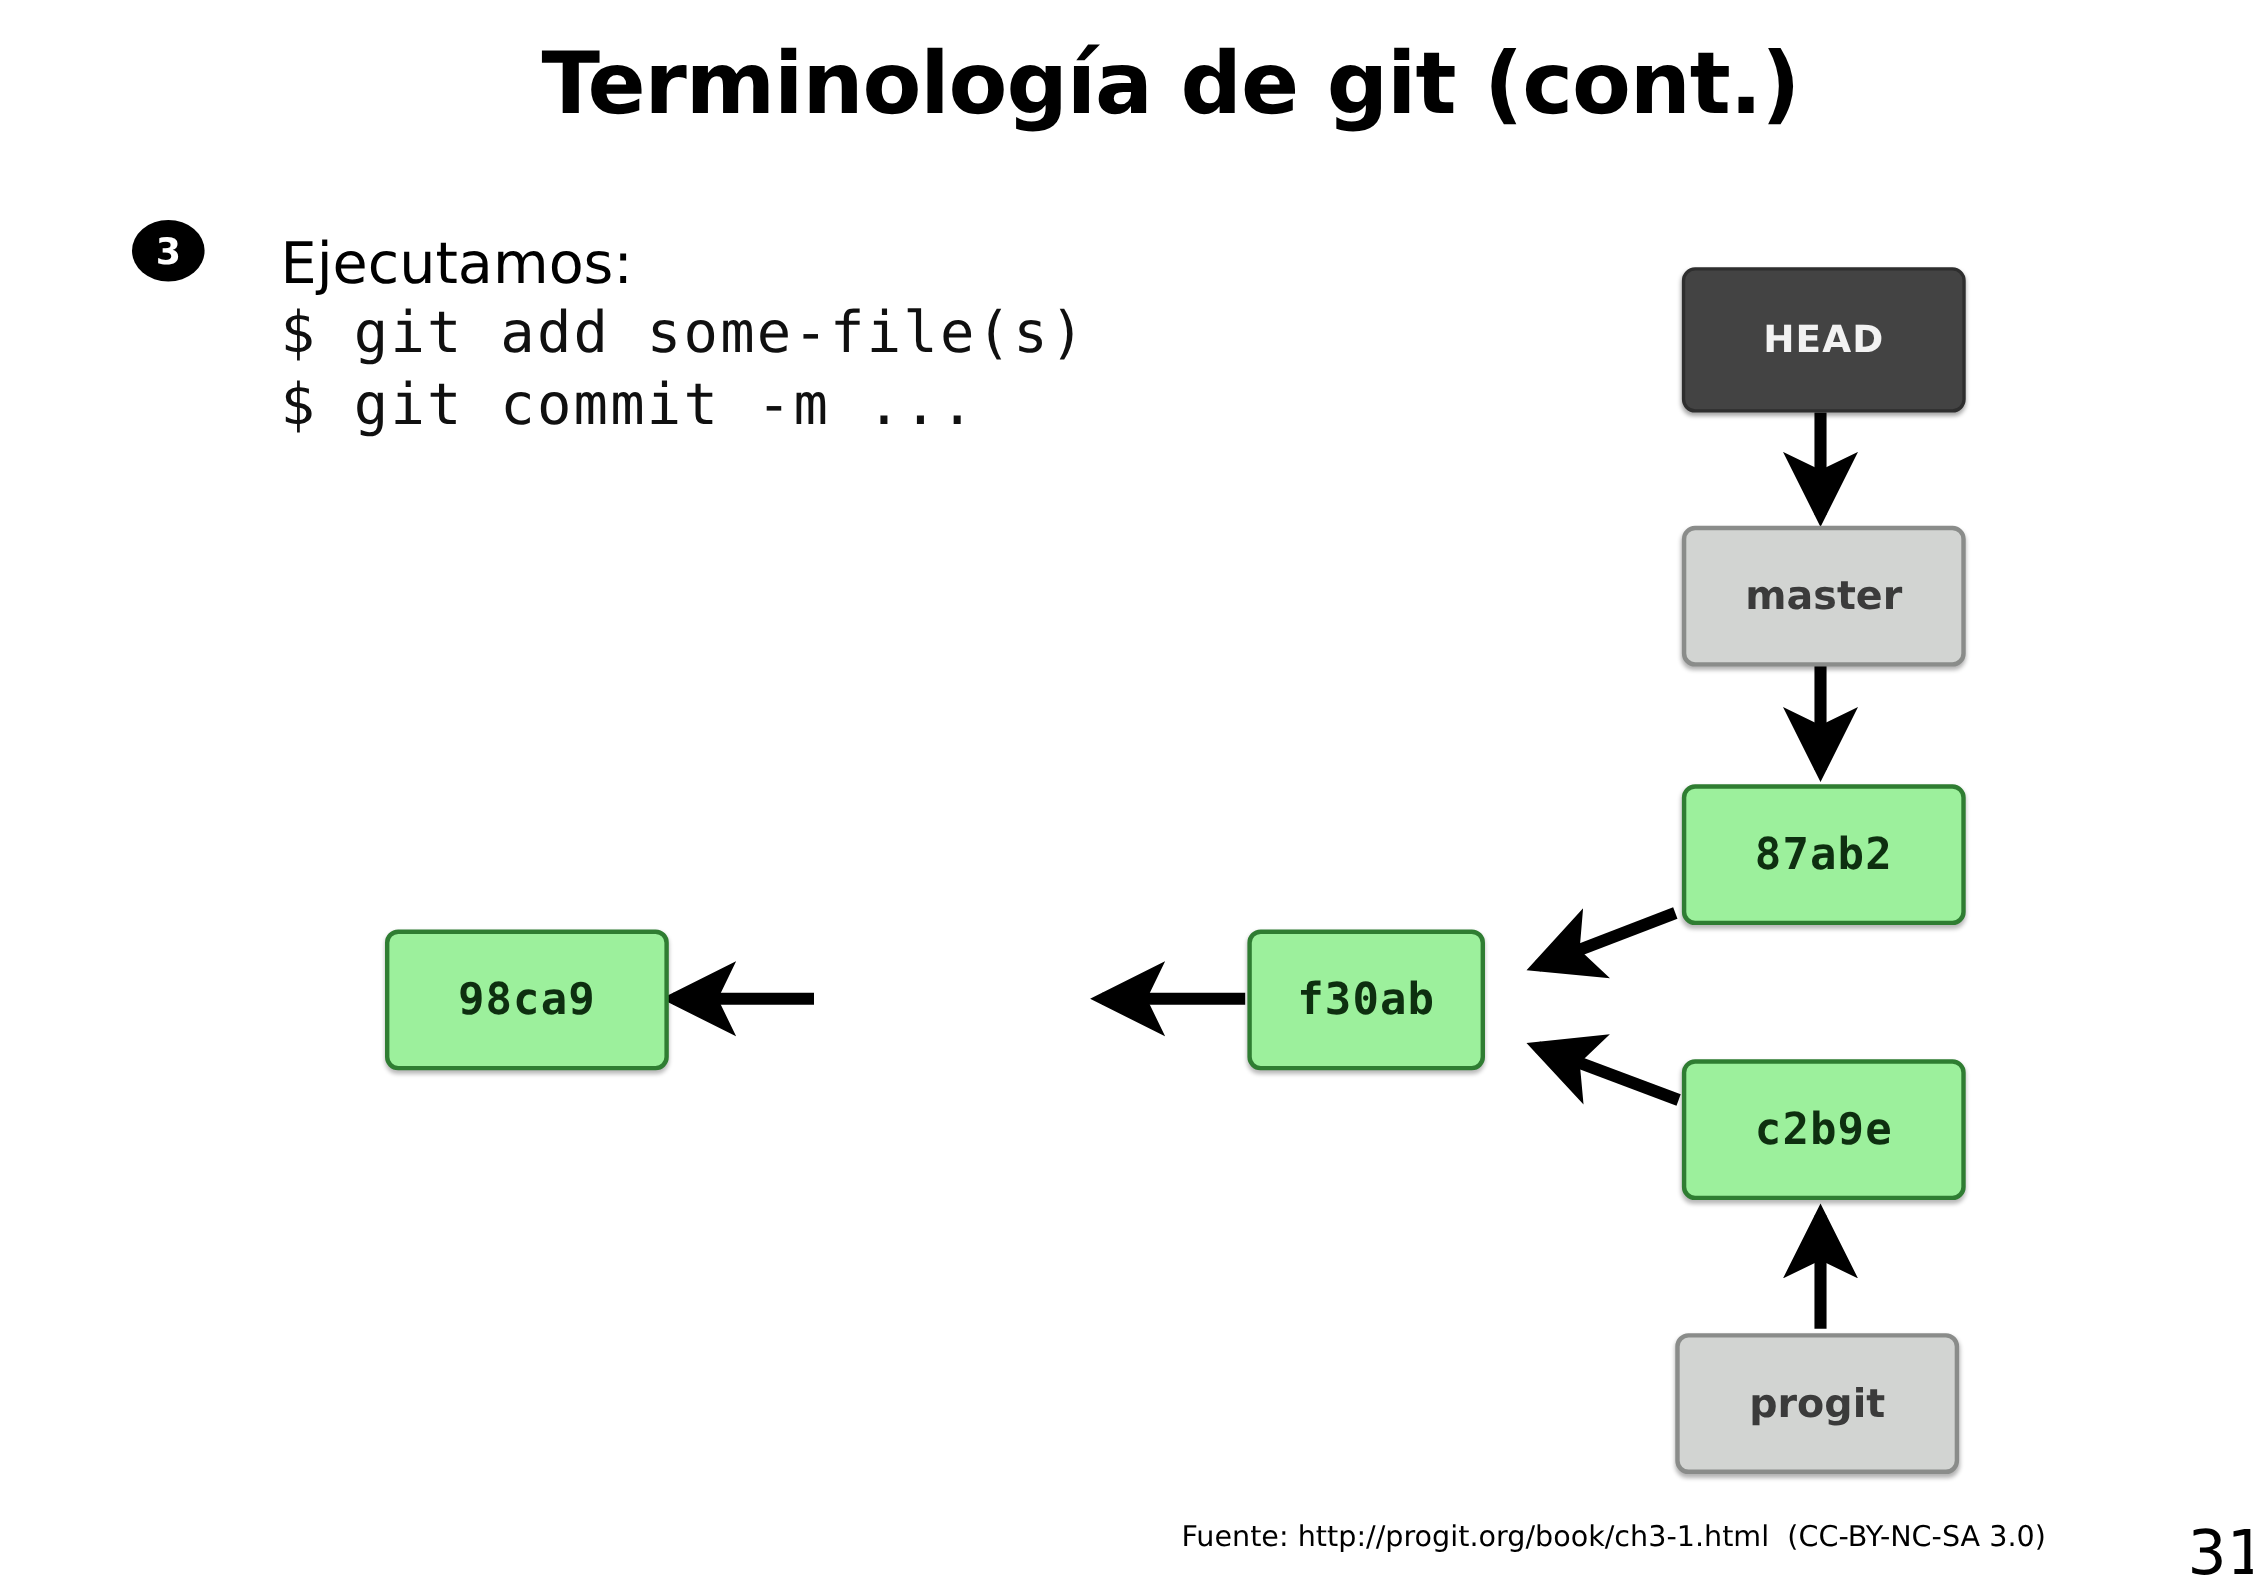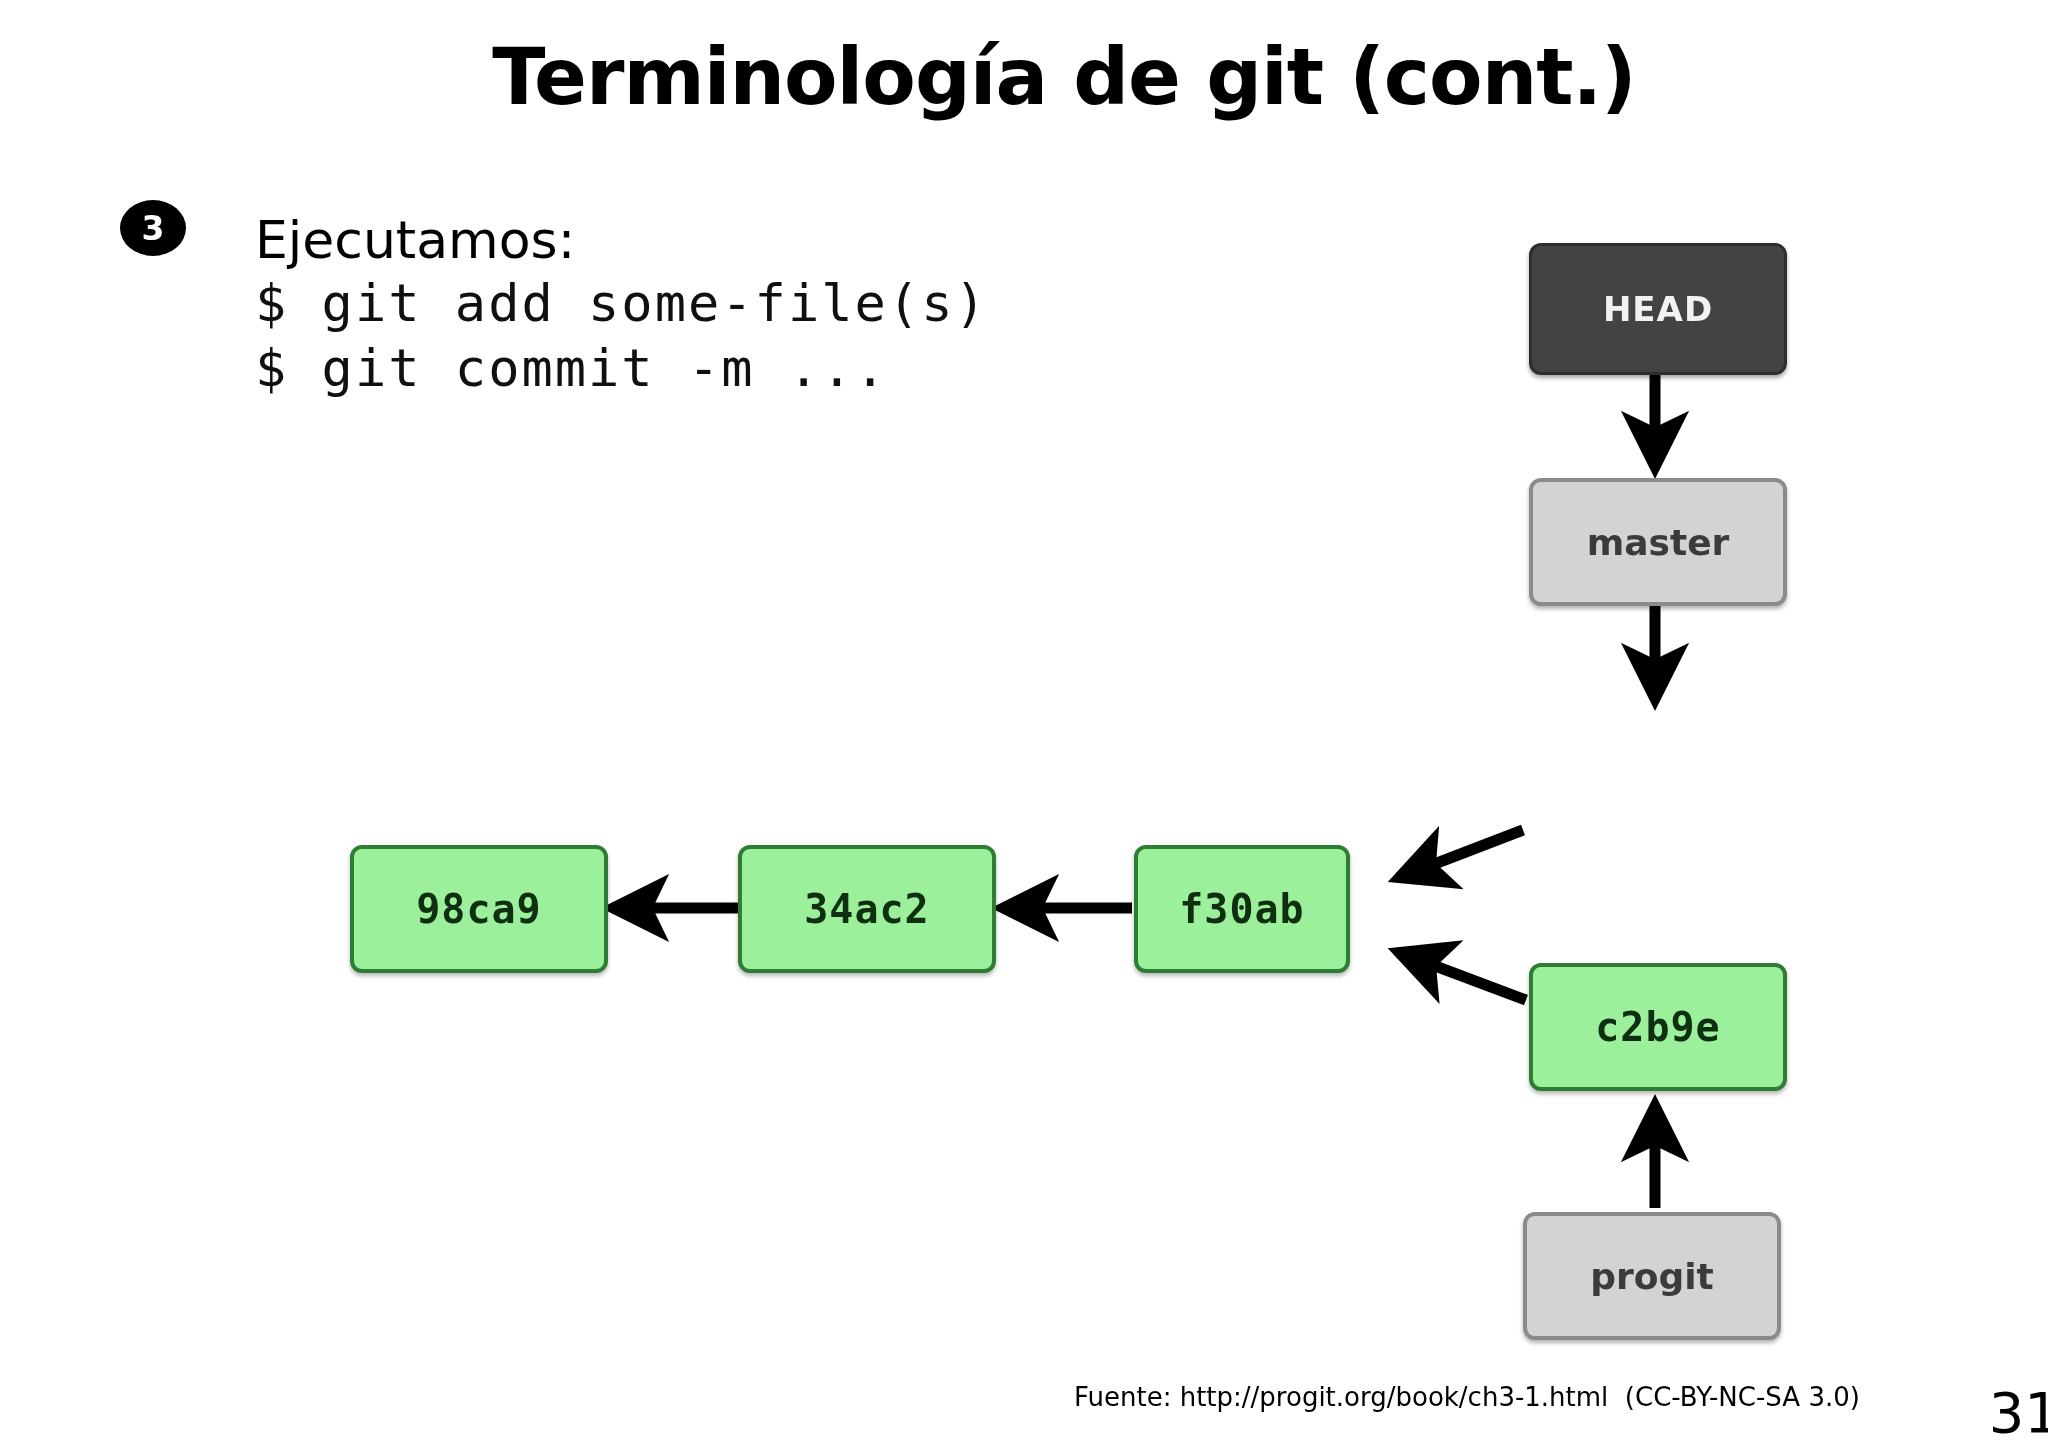--- a/index.html
+++ b/index.html
@@ -175,28 +175,28 @@
   </svg>
 
   <div class="node node-head" style="left:1489px; top:243px; width:258px; height:132px;">
     <span class="node-label">HEAD</span>
   </div>
 
   <div class="node node-branch" style="left:1489px; top:478px; width:258px; height:128px;">
     <span class="node-label">master</span>
   </div>
 
+  <div class="node node-commit" style="left:1489px; top:713px; width:258px; height:128px;">
+    <span class="node-label">87ab2</span>
+  </div>
 
   <div class="node node-commit" style="left:310px; top:845px; width:258px; height:128px;">
     <span class="node-label">98ca9</span>
   </div>
 
-  <div class="node node-commit" style="left:698px; top:845px; width:258px; height:128px;">
-    <span class="node-label">34ac2</span>
-  </div>
 
   <div class="node node-commit" style="left:1094px; top:845px; width:216px; height:128px;">
     <span class="node-label">f30ab</span>
   </div>
 
   <div class="node node-commit" style="left:1489px; top:963px; width:258px; height:128px;">
     <span class="node-label">c2b9e</span>
   </div>
 
   <div class="node node-branch" style="left:1483px; top:1212px; width:258px; height:128px;">

